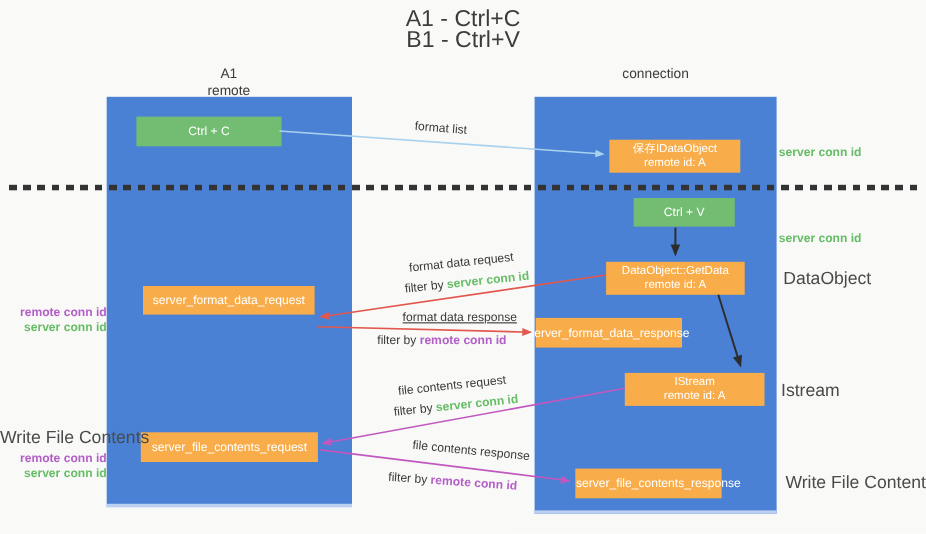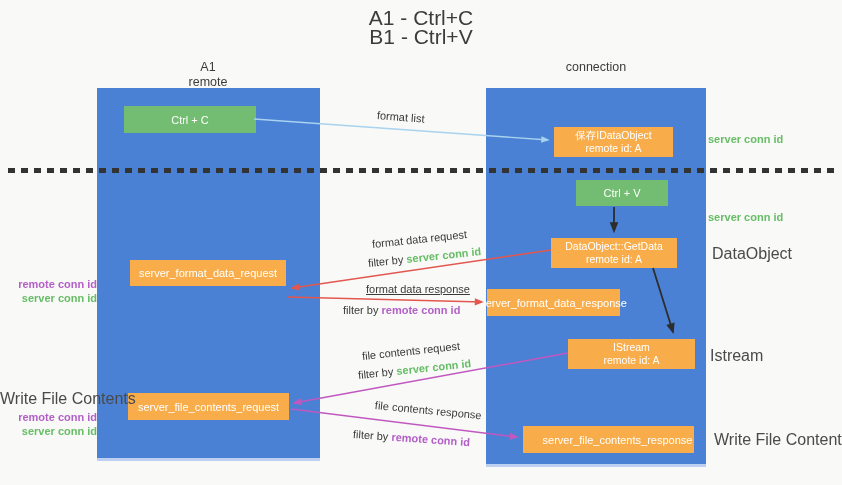--- a/index.html
+++ b/index.html
@@ -27,21 +27,21 @@
   .node-orange{background:var(--box-orange,#f9ad4a);font-size:11px;}
   .node .l{line-height:13px;font-size:10.5px;}
   .n-ctrl-c{left:124px;top:106px;width:132px;height:27px;text-align:center;}
   .n-save{left:554px;top:127px;width:119px;height:30px;}
   .n-ctrl-v{left:576px;top:180px;width:92px;height:26px;}
   .n-getdata{left:551px;top:238px;width:126px;height:30px;}
   .n-fmt-req{left:130px;top:260px;width:156px;height:26px;}
   .n-fmt-resp{left:487px;top:289px;width:133px;height:27px;}
   .n-istream{left:568px;top:339px;width:127px;height:30px;}
   .n-file-req{left:128px;top:393px;width:161px;height:27px;}
-  .n-file-resp{left:523px;top:426px;width:171px;height:27px;padding-left:18px;}
+  .n-file-resp{left:523px;top:426px;width:133px;height:27px;padding-left:18px;}
   
   .flow{font-size:11px;white-space:nowrap;color:#3a3a3a;transform-origin:left center;}
   .green-id{color:var(--green-text,#67bd66);font-weight:bold;}
   .purple-id{color:var(--purple-text,#b45fc8);font-weight:bold;}
   
   .side{font-size:16px;color:var(--text-gray,#4a4a4a);white-space:nowrap;}
   .conn-id{font-size:11px;font-weight:bold;white-space:nowrap;}
   .left-block{left:0;width:97px;text-align:right;}
   
   svg.arrows{position:absolute;left:0;top:0;pointer-events:none;}

